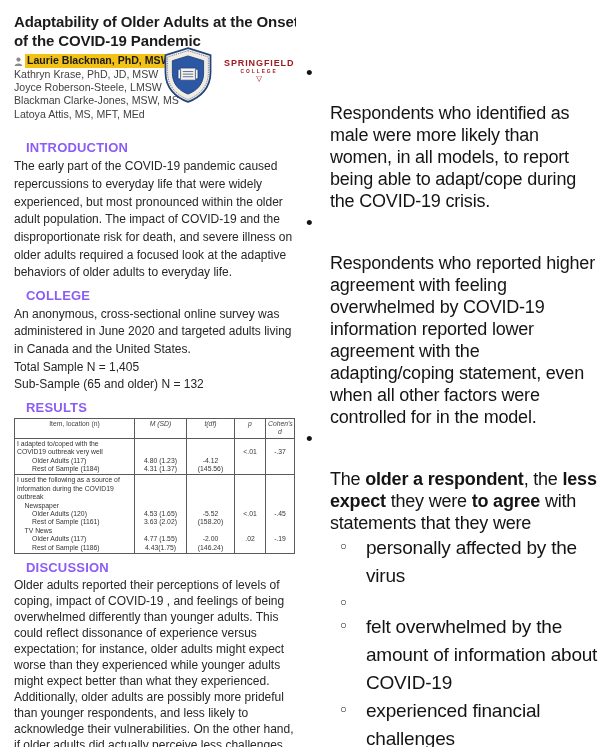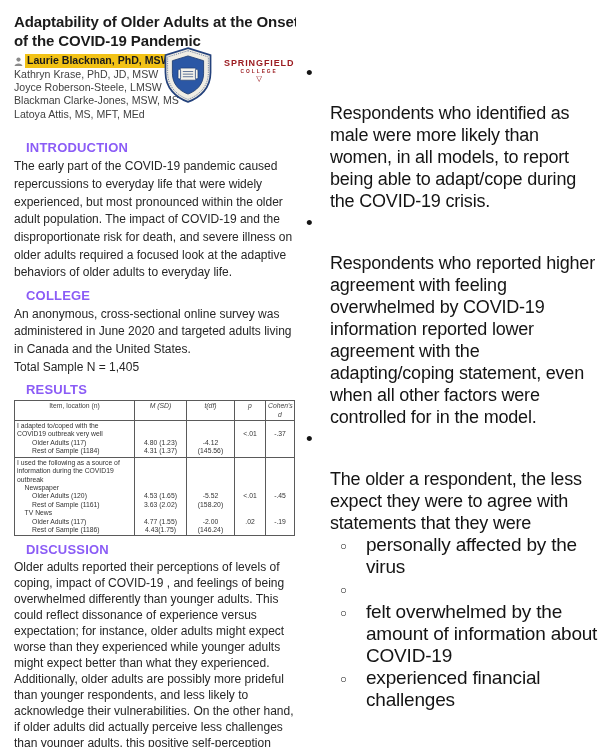--- a/index.html
+++ b/index.html
@@ -135,33 +135,33 @@
     line-height: 22px;
     text-align: left;
   }
   .b-text {
     flex: 1;
     font-size: 18px;
     line-height: 22px;
     letter-spacing: -0.2px;
     margin-top: 40px;
   }
-  .b-text .b { font-weight: normal; }
+  .b-text .b { font-weight: bold; }
   ul.sub-bullets { list-style: none; margin-left: 34px; }
   li.sub-bullet { display: flex; }
   .sb-marker {
     flex: 0 0 26px;
     font-size: 11.5px;
     line-height: 22px;
     padding-top: 1px;
   }
   .sb-text {
     flex: 1;
     font-size: 19px;
-    line-height: 22px;
+    line-height: 28px;
     letter-spacing: -0.2px;
   }
 </style>
 </head>
 <body>
 
 <div class="page">
 
   <div class="left-col">
 
@@ -209,20 +209,21 @@
         </div>
       </div>
     </div>
 
     <h2 class="sec">INTRODUCTION</h2>
     <p class="body">The early part of the COVID-19 pandemic caused repercussions to everyday life that were widely experienced, but most pronounced within the older adult population. The impact of COVID-19 and the disproportionate risk for death, and severe illness on older adults required a focused look at the adaptive behaviors of older adults to everyday life.</p>
 
     <h2 class="sec">COLLEGE</h2>
     <p class="body">An anonymous, cross-sectional online survey was administered in June 2020 and targeted adults living in Canada and the United States.</p>
     <p class="body">Total Sample N = 1,405</p>
+    <p class="body">Sub-Sample (65 and older) N = 132</p>
 
     <h2 class="sec">RESULTS</h2>
     <table class="results">
       <thead>
         <tr>
           <th class="c-item">Item, location (n)</th>
           <th class="c-msd stat">M (SD)</th>
           <th class="c-tdf stat">t(df)</th>
           <th class="c-p stat">p</th>
           <th class="c-d stat">Cohen's d</th>

